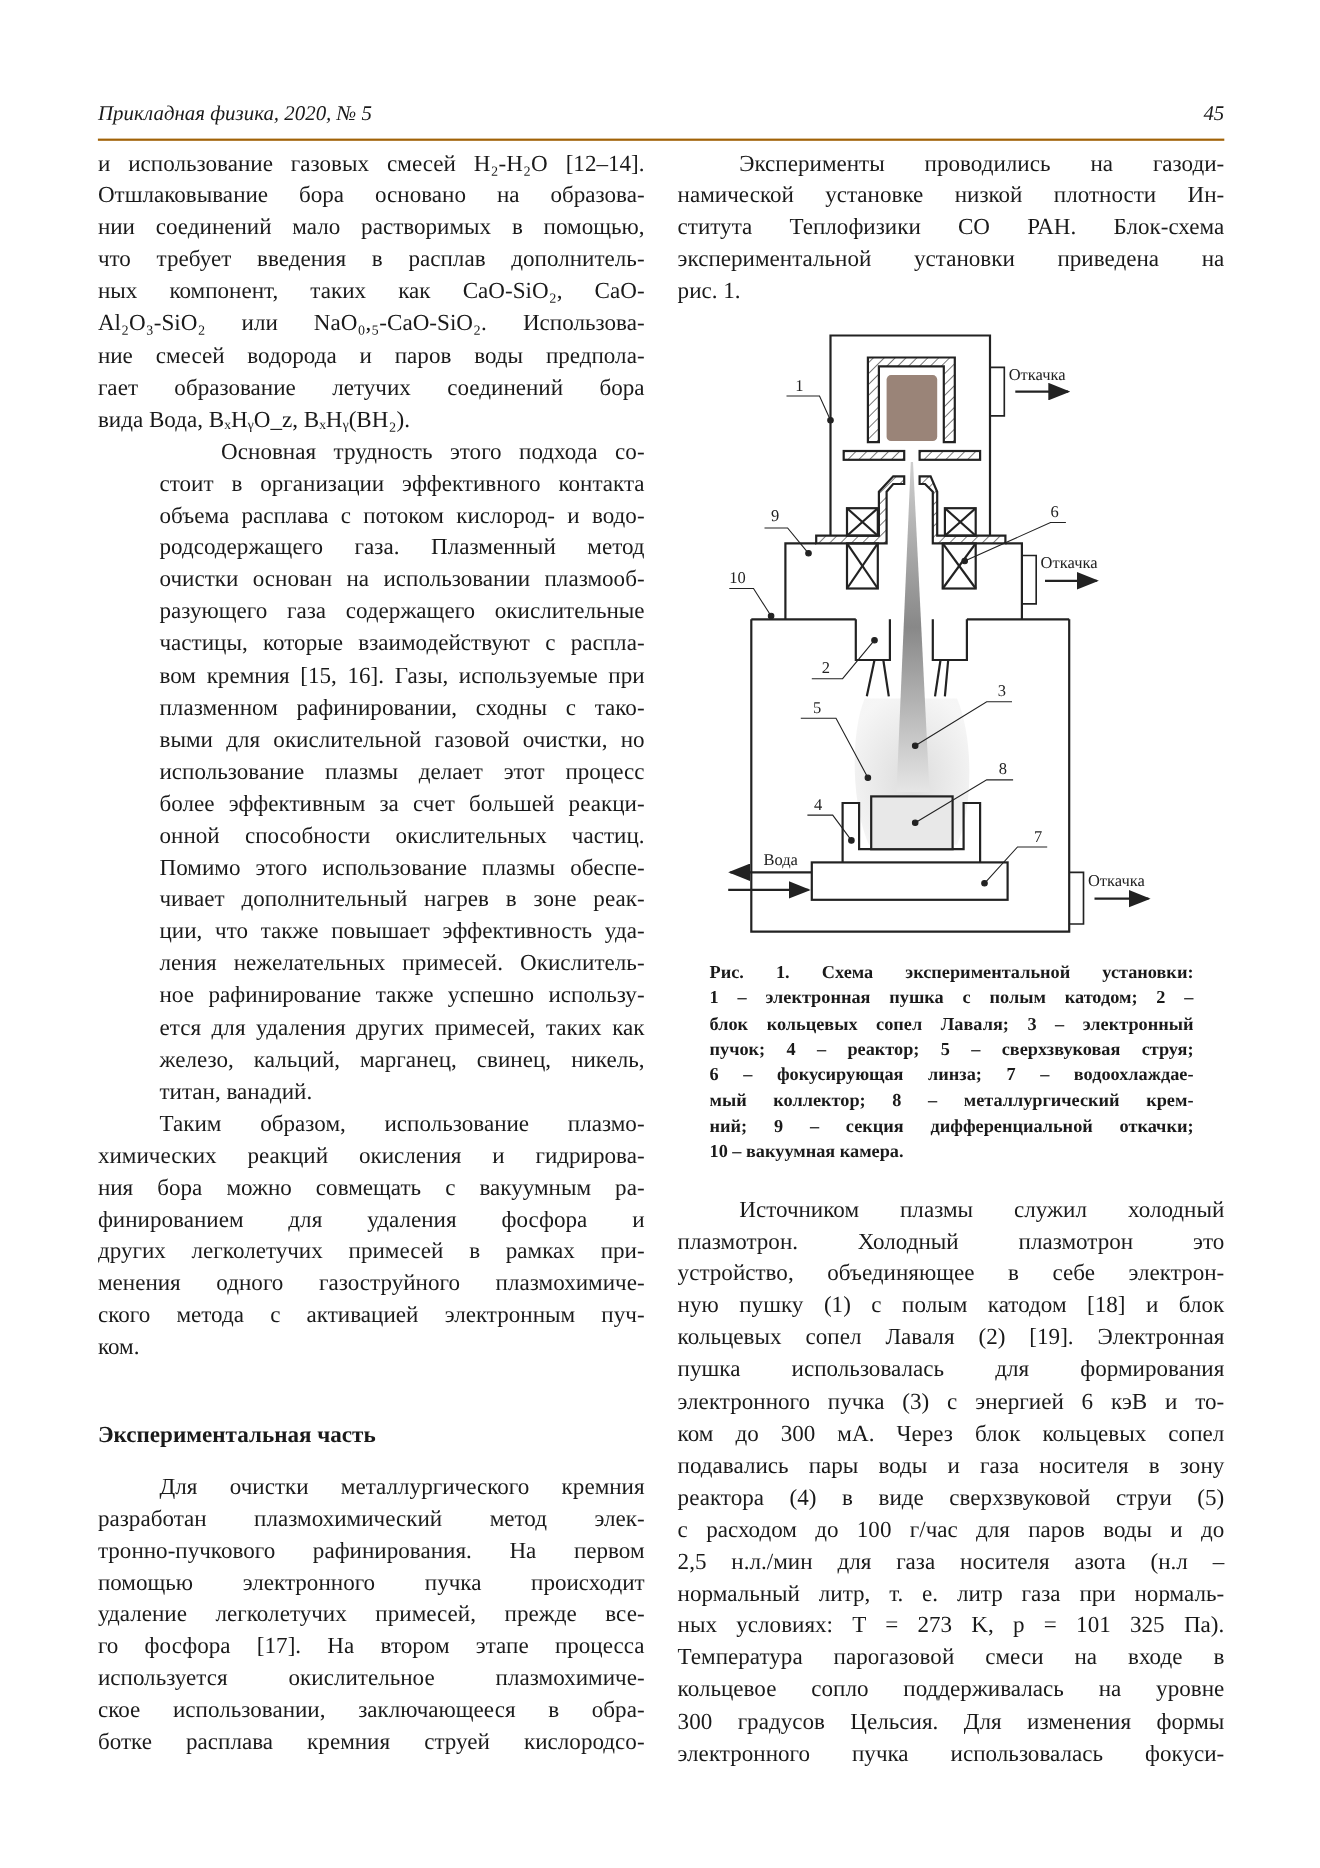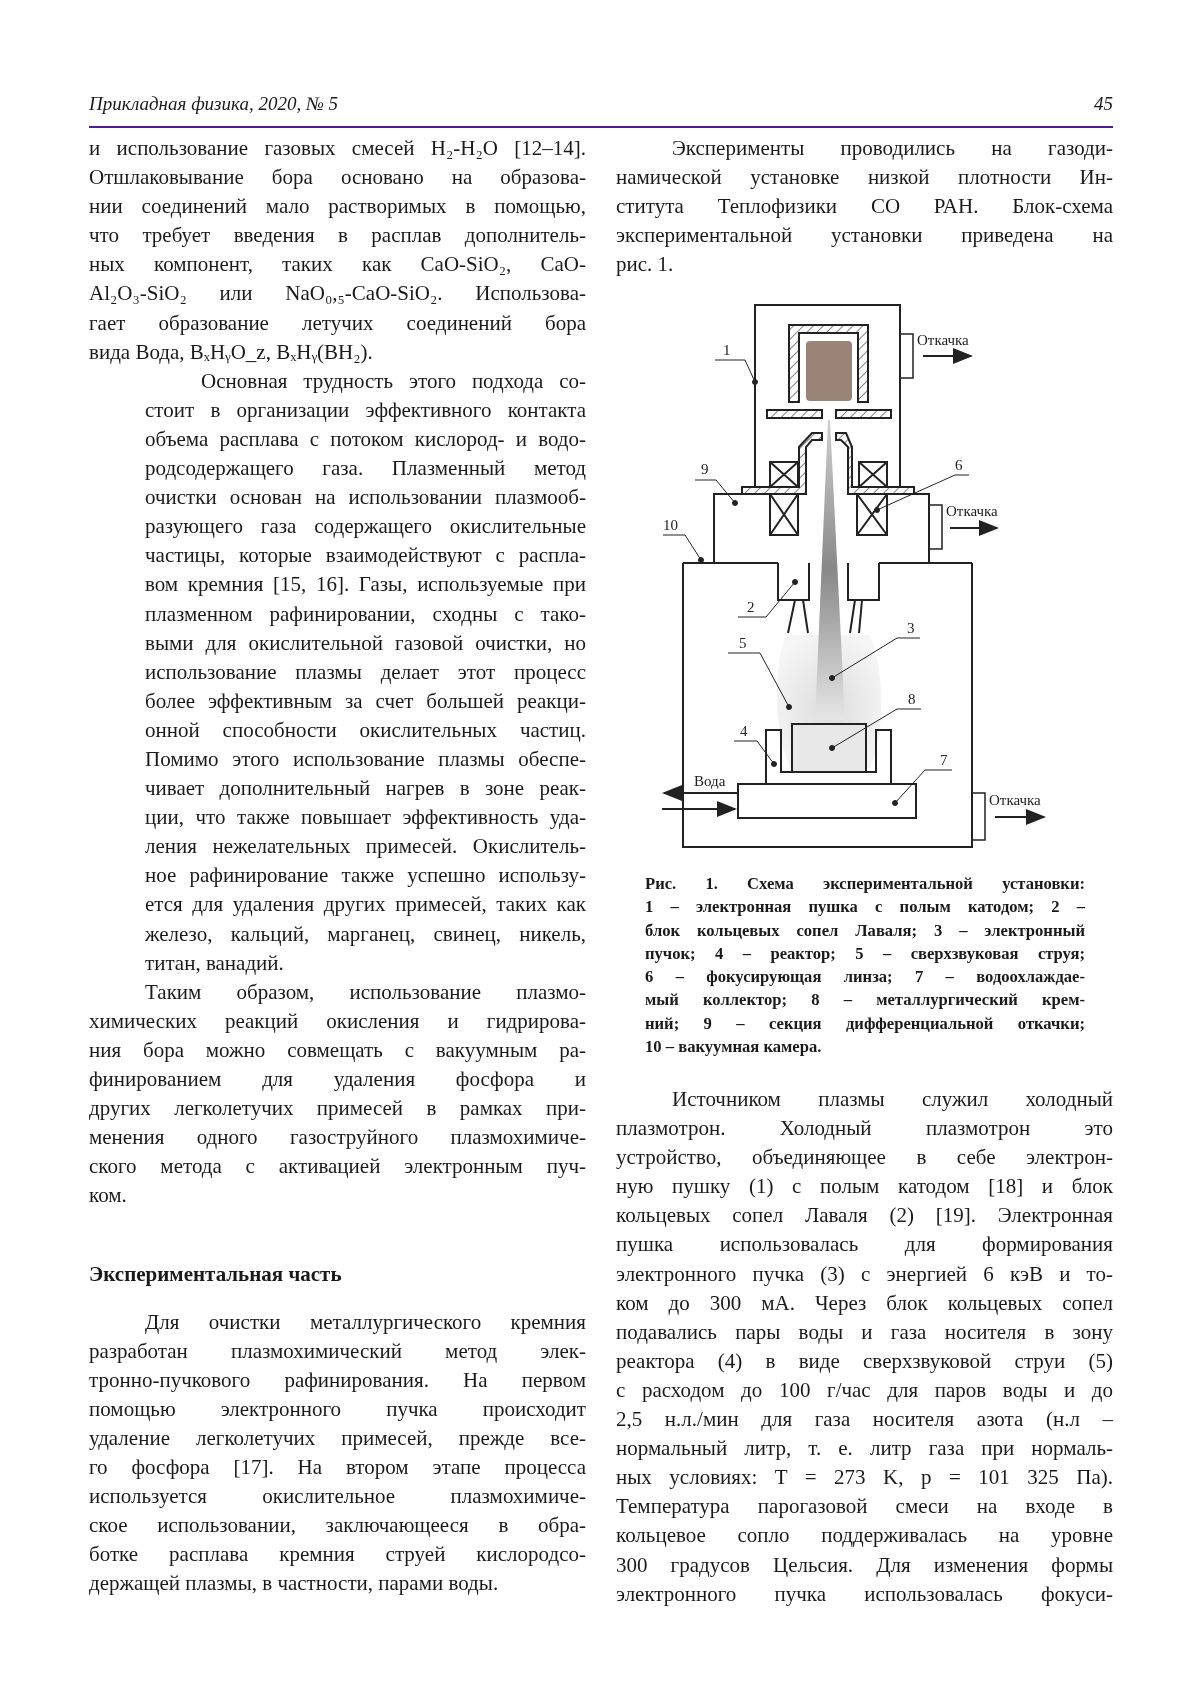--- a/index.html
+++ b/index.html
@@ -1,18 +1,18 @@
 <!DOCTYPE html>
 <html><head>
 <meta charset="utf-8">
 <style>
   html, body { margin:0; padding:0; background:#ffffff; }
   body { width:1200px; height:1698px; position:relative; overflow:hidden;
          font-family:"Liberation Serif","DejaVu Serif",serif; color:#1a1a1a; }
-  .header { position:absolute; left:89px; top:88px; width:1024px; height:38px; border-bottom:2px solid #4c1d95; }
+  .header { position:absolute; left:89px; top:88px; width:1024px; height:38px; border-bottom:2px solid #a16207; }
   .header .journal { position:absolute; left:0; top:5px; font-style:italic; font-size:19px; }
   .header .pageno { position:absolute; right:0; top:5px; font-style:italic; font-size:19px; }
   .col { position:absolute; font-size:21px; line-height:29.1px; text-align:justify; }
   .col-left { left:89px; top:134px; width:497px; }
   .col-right { left:616px; top:134px; width:497px; }
   .col p { margin:0; }
   .col p.indent { text-indent:56px; }
   .col p .ln { display:block; text-align:justify; text-align-last:justify; white-space:nowrap; }
   .col p .ln.last { text-align-last:left; }
   .section-title { font-weight:bold; margin:50px 0 18px 0 !important; font-size:21px; }
@@ -33,20 +33,21 @@
 </div>
 
 <div class="col col-left">
   <p>
     <span class="ln">и использование газовых смесей H₂-H₂O [12–14].</span>
     <span class="ln">Отшлаковывание бора основано на образова-</span>
     <span class="ln">нии соединений мало растворимых в помощью,</span>
     <span class="ln">что требует введения в расплав дополнитель-</span>
     <span class="ln">ных компонент, таких как CaO-SiO₂, CaO-</span>
     <span class="ln">Al₂O₃-SiO₂ или NaO₀,₅-CaO-SiO₂. Использова-</span>
+    <span class="ln">ние смесей водорода и паров воды предпола-</span>
     <span class="ln">гает образование летучих соединений бора</span>
     <span class="ln last">вида Вода, BₓHᵧO_z, BₓHᵧ(BH₂).</span>
   </p>
   <p class="indent">
     <span class="ln" style="padding-left:56px">Основная трудность этого подхода со-</span>
     <span class="ln">стоит в организации эффективного контакта</span>
     <span class="ln">объема расплава с потоком кислород- и водо-</span>
     <span class="ln">родсодержащего газа. Плазменный метод</span>
     <span class="ln">очистки основан на использовании плазмооб-</span>
     <span class="ln">разующего газа содержащего окислительные</span>
@@ -80,21 +81,20 @@
   <p>
     <span class="ln" style="padding-left:56px">Для очистки металлургического кремния</span>
     <span class="ln">разработан плазмохимический метод элек-</span>
     <span class="ln">тронно-пучкового рафинирования. На первом</span>
     <span class="ln">помощью электронного пучка происходит</span>
     <span class="ln">удаление легколетучих примесей, прежде все-</span>
     <span class="ln">го фосфора [17]. На втором этапе процесса</span>
     <span class="ln">используется окислительное плазмохимиче-</span>
     <span class="ln">ское использовании, заключающееся в обра-</span>
     <span class="ln">ботке расплава кремния струей кислородсо-</span>
-    <span class="ln last">держащей плазмы, в частности, парами воды.</span>
   </p>
 </div>
 
 <div class="col col-right">
   <p>
     <span class="ln" style="padding-left:56px">Эксперименты проводились на газоди-</span>
     <span class="ln">намической установке низкой плотности Ин-</span>
     <span class="ln">ститута Теплофизики СО РАН. Блок-схема</span>
     <span class="ln">экспериментальной установки приведена на</span>
     <span class="ln last">рис. 1.</span>

